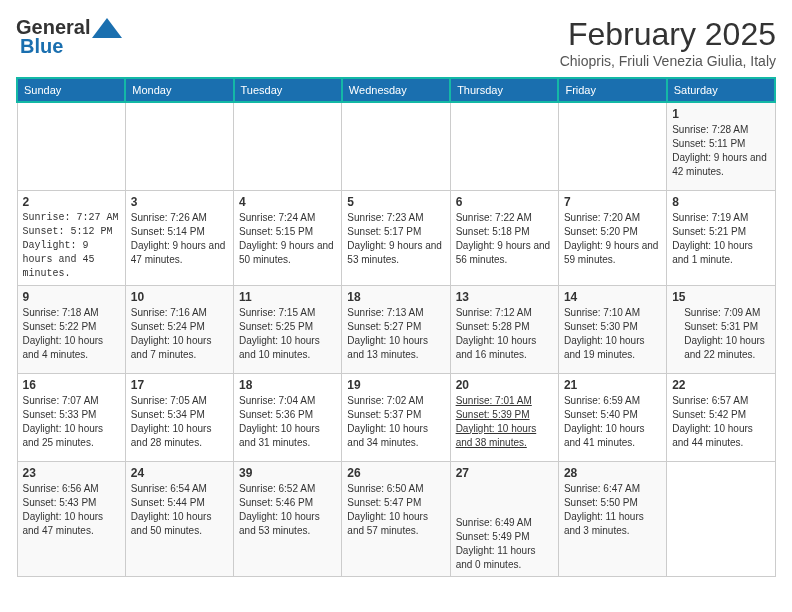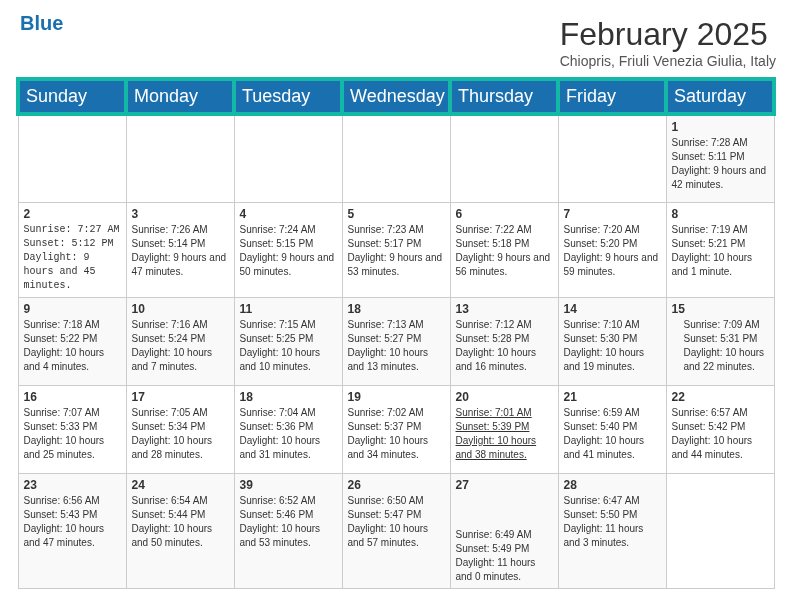--- a/index.html
+++ b/index.html
@@ -15,44 +15,44 @@
       justify-content: space-between;
       align-items: flex-start;
       margin-bottom: 8px;
     }
     .logo {
       display: flex;
       flex-direction: column;
       align-items: flex-start;
     }
     .title-block {
-      text-align: left;
+      text-align: right;
     }
     .month-title {
       font-size: 32px;
       color: #333;
       font-weight: normal;
     }
     .subtitle {
       font-size: 14px;
       color: #555;
     }
     table {
       width: 100%;
       border-collapse: collapse;
       table-layout: fixed;
     }
     thead tr th {
       background: #1a6faf;
       color: #fff;
       text-align: left;
       padding: 5px 6px;
-      font-size: 18px;
+      font-size: 11px;
       font-weight: normal;
-      border: 4px solid #14b8a6;
+      border: 2px solid #14b8a6;
     }
     tbody tr td {
       border: 1px solid #ccc;
       vertical-align: top;
       padding: 4px 5px;
       height: 88px;
       font-size: 10.5px;
       color: #333;
       background: #fff;
     }
@@ -70,20 +70,26 @@
       color: #333;
       line-height: 1.4;
     }
     .empty { background: #fff !important; }
   </style>
 </head>
 <body>
 
 <div class="header">
   <div class="logo">
+    <div style="display:flex;align-items:center;">
+      <span style="font-size:20px;font-weight:bold;color:#333;">General</span>
+      <svg width="30" height="20" viewBox="0 0 30 20" style="margin-left:2px;">
+        <polygon points="0,20 15,0 30,20" fill="#1a6faf"></polygon>
+      </svg>
+    </div>
     <span style="font-size:20px;font-weight:bold;color:#1a6faf;margin-top:-4px;margin-left:4px;">Blue</span>
   </div>
   <div class="title-block">
     <div class="month-title">February 2025</div>
     <div class="subtitle">Chiopris, Friuli Venezia Giulia, Italy</div>
   </div>
 </div>
 
 <table>
   <thead>

